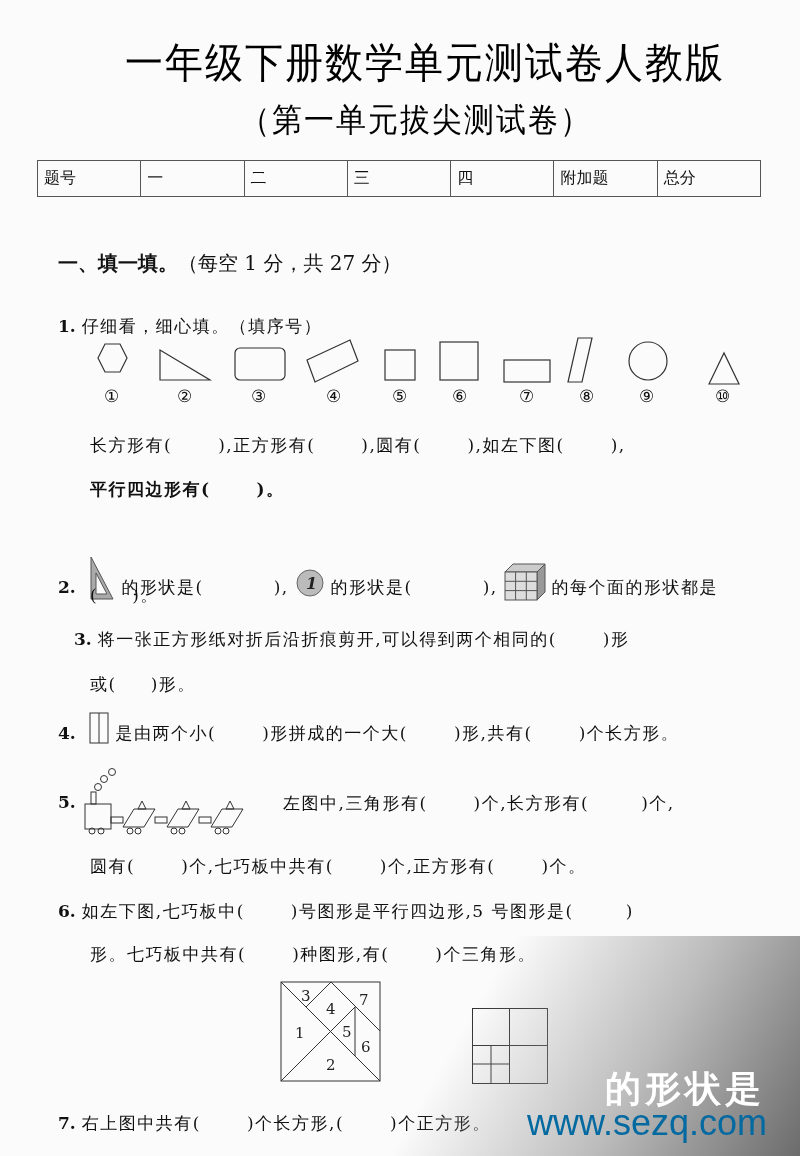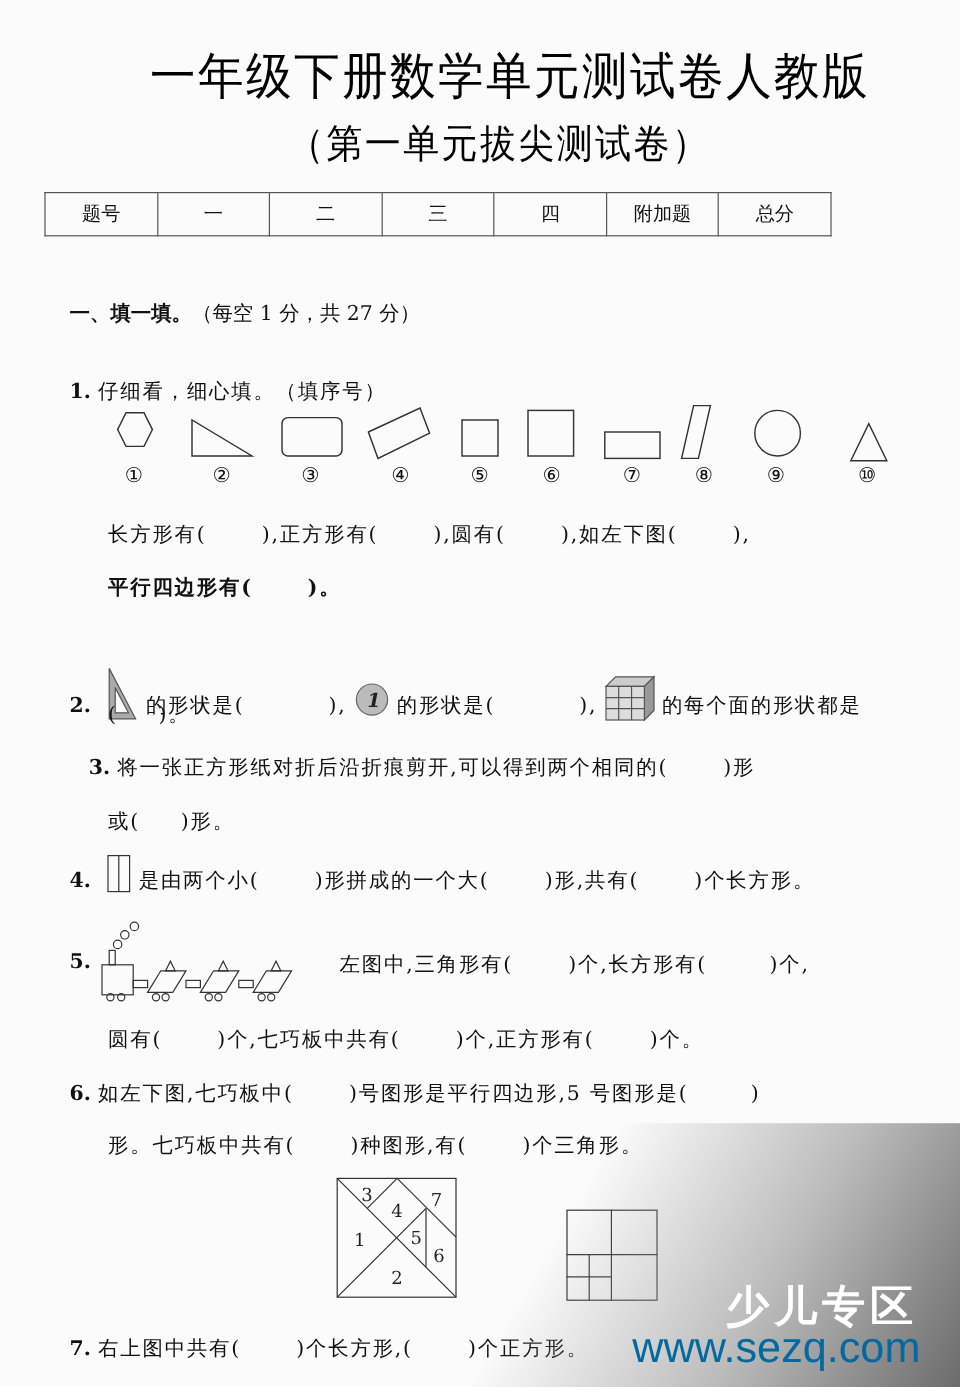--- a/index.html
+++ b/index.html
@@ -15,31 +15,30 @@
     font-size: 38px; letter-spacing: 2px; white-space: nowrap; color: #000;
     transform: scaleY(1.1);
   }
   .subtitle {
     position: absolute; left: 240px; top: 100px;
     font-family: "DejaVu Sans", "Liberation Sans", sans-serif;
     font-size: 30px; letter-spacing: 2px; white-space: nowrap; color: #000;
     transform: scaleY(1.1);
   }
   table.score {
-    position: absolute; left: 37px; top: 160px; width: 656px;
+    position: absolute; left: 37px; top: 160px; width: 724px;
     border-collapse: collapse; font-family: "DejaVu Sans", "Liberation Sans", sans-serif;
     font-size: 16px;
-    text-align: center;
   }
   table.score td {
     border: 1px solid #555; height: 35px; padding: 0 6px; width: 14.28%;
     vertical-align: middle;
   }
   .sec {
-    position: absolute; left: 58px; top: 250px; font-size: 17px; font-weight: bold;
+    position: absolute; left: 58px; top: 250px; font-size: 20px; font-weight: bold;
     font-family: "DejaVu Sans", "Liberation Sans", sans-serif; white-space: nowrap;
   }
   .sec .norm { font-weight: normal; font-family: "DejaVu Serif", serif; }
   .line { position: absolute; font-size: 17px; white-space: nowrap; letter-spacing: 1.5px; }
   .qn { font-weight: bold; font-family: "DejaVu Serif", serif; margin-right: 6px; letter-spacing: 0; }
   .blank { display: inline-block; width: 46px; }
   .shapes { position: absolute; left: 90px; top: 340px; width: 660px; height: 70px; }
   .shape-lbl { position: absolute; top: 46px; font-size: 17px; }
   svg { overflow: visible; }
   .icon { display: inline-block; vertical-align: middle; }
@@ -237,14 +236,14 @@
     <line x1="19" y1="37.5" x2="19" y2="76"></line>
     <line x1="0" y1="56" x2="37.5" y2="56"></line>
   </svg>
 </div>
 
 <div class="line" style="left:58px; top:1112px;">
   <span class="qn">7.</span><span>右上图中共有(</span><span class="blank"></span><span>)个长方形,(</span><span class="blank"></span><span>)个正方形。</span>
 </div>
 
 <div class="watermark"></div>
-<div class="wm-cn">少儿专区</div>
+<div class="wm-cn">的形状是</div>
 <div class="wm-url">www.sezq.com</div>
 
 </body></html>

